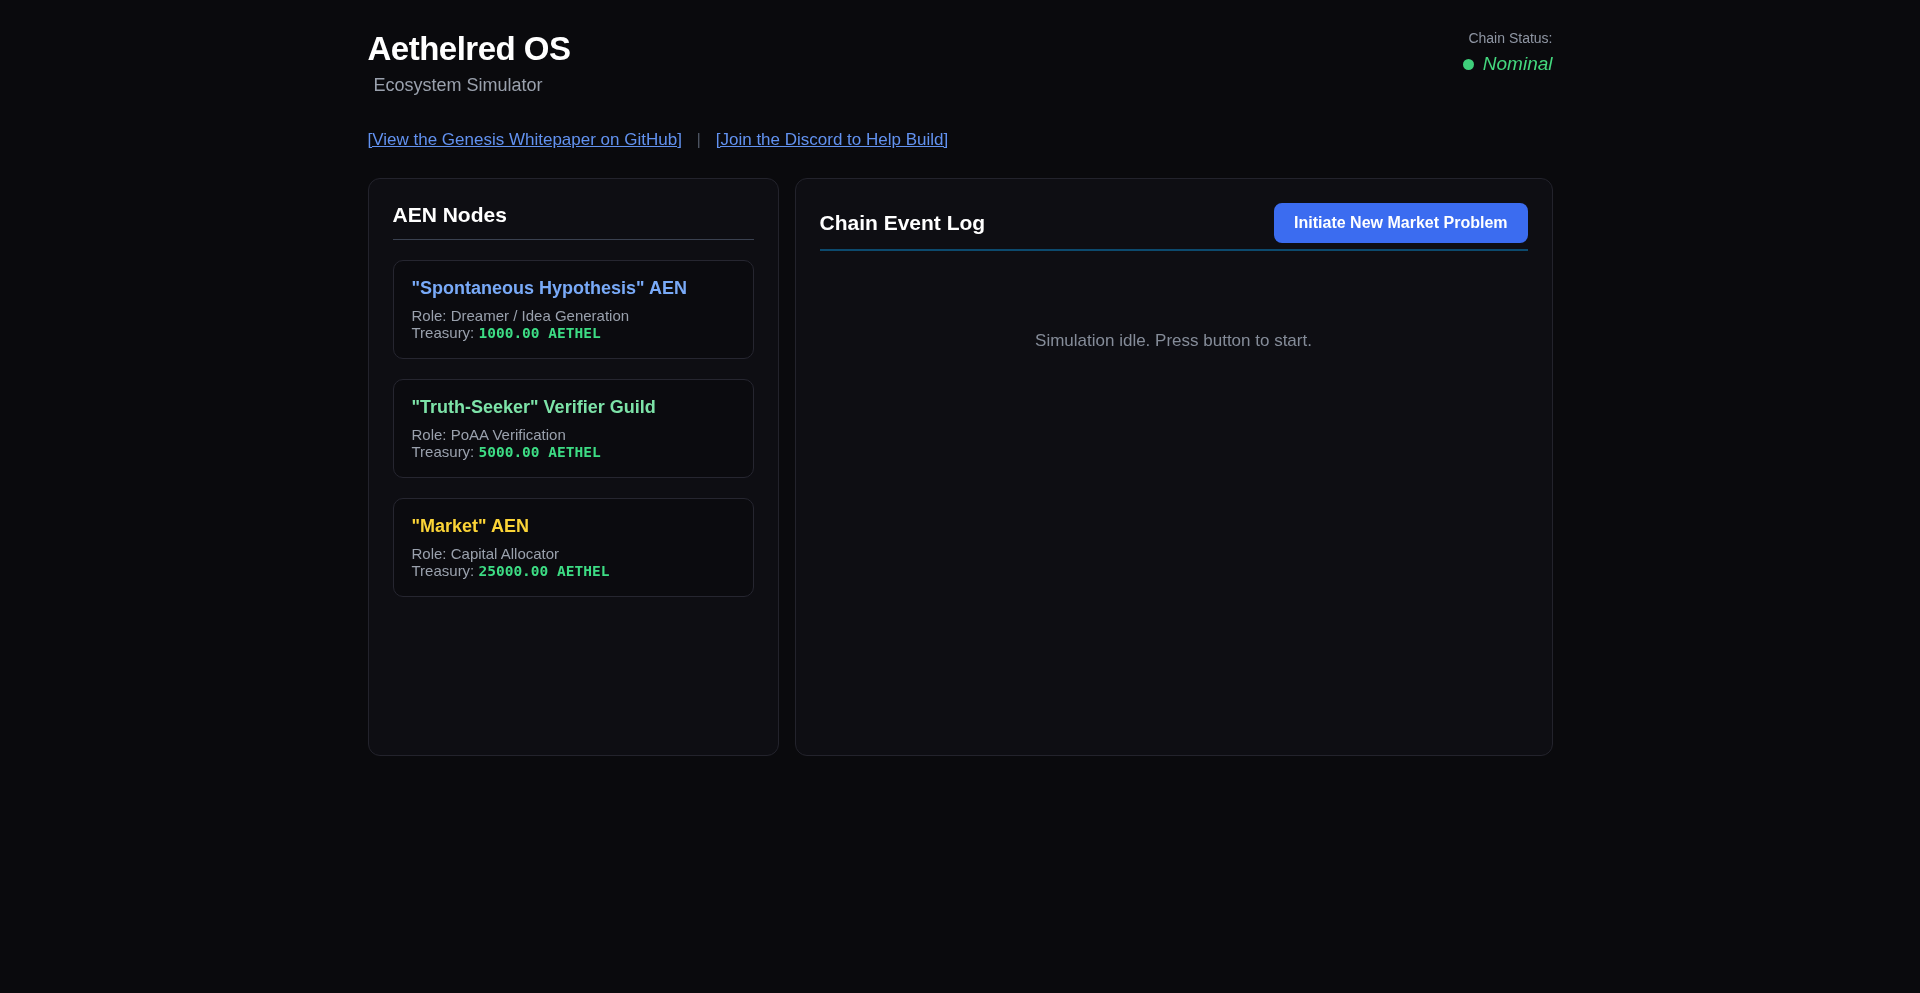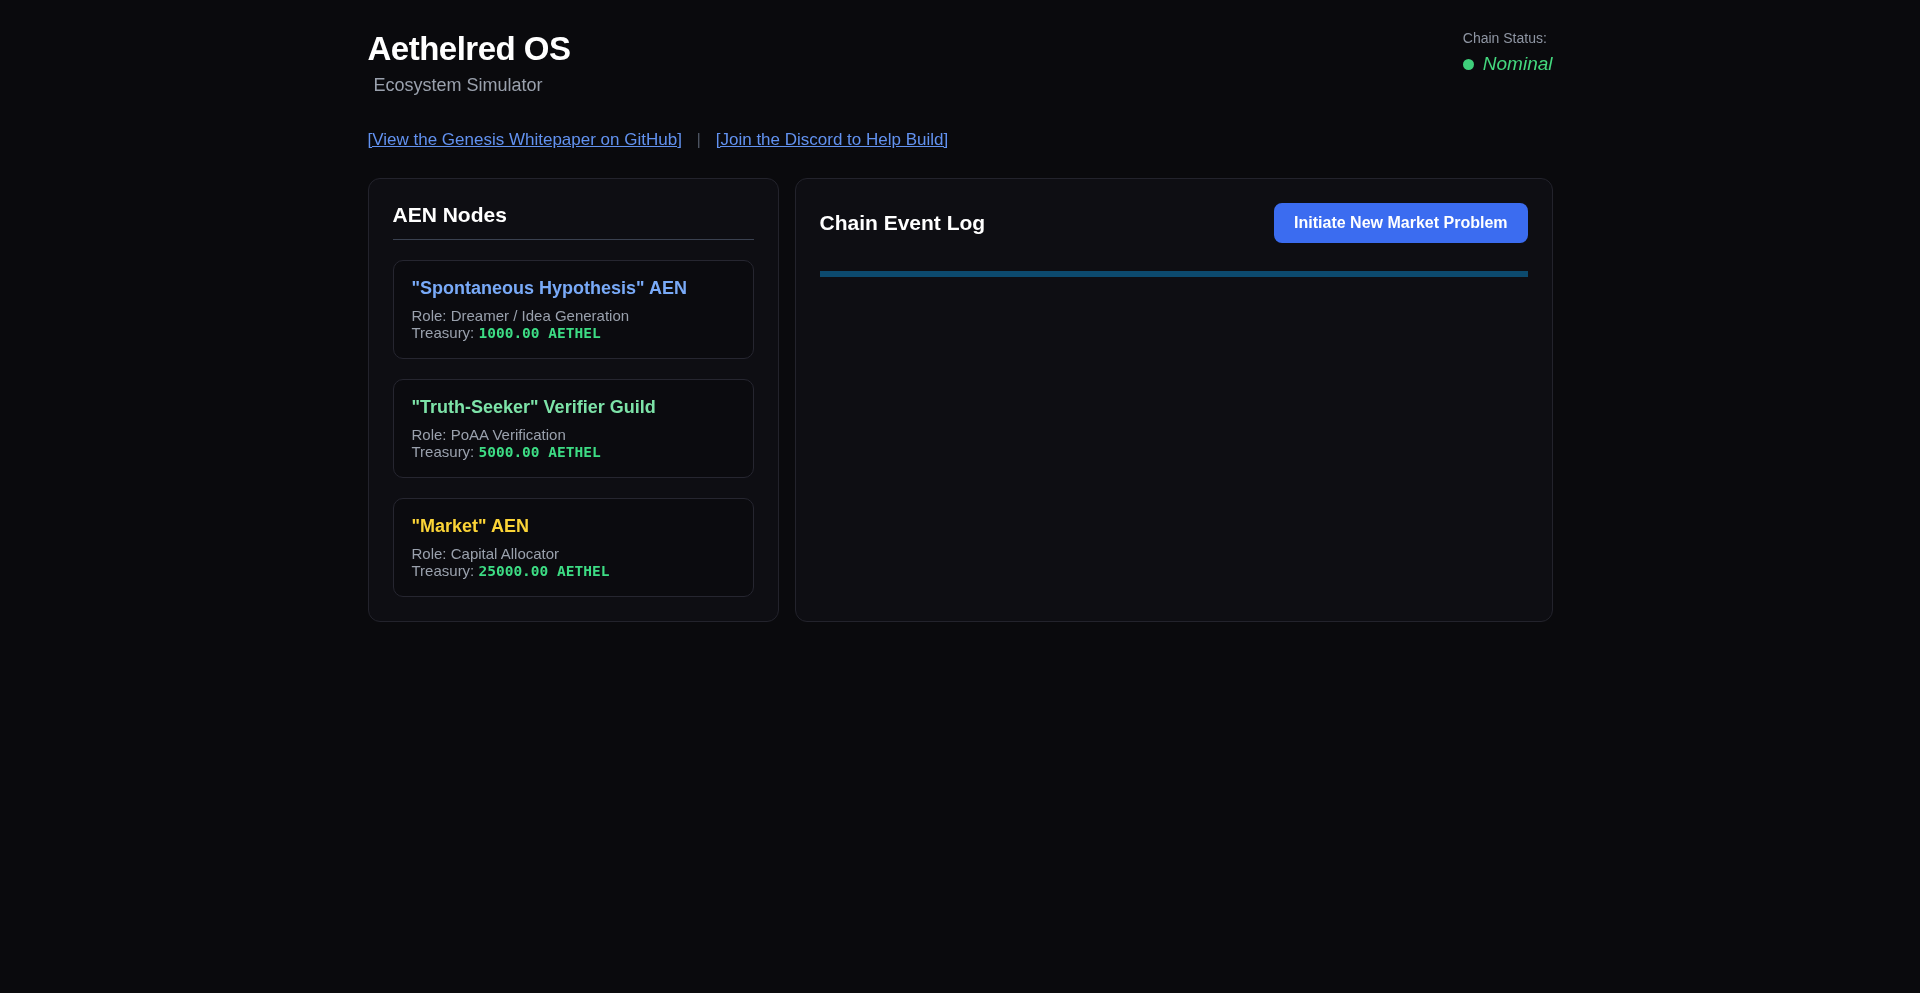--- a/index.html
+++ b/index.html
@@ -30,21 +30,21 @@
     font-weight: bold;
     color: #ffffff;
     letter-spacing: -0.5px;
   }
   .app-subtitle {
     margin: 7px 6px 0;
     font-size: 18px;
     color: #9aa1ad;
     font-weight: normal;
   }
-  .chain-status { text-align: left; }
+  .chain-status { text-align: right; }
   .status-label {
     font-size: 14px;
     color: #8f96a3;
   }
   .status-value-row {
     display: flex;
     align-items: center;
     justify-content: flex-end;
     gap: 9px;
     margin-top: 7px;
@@ -131,22 +131,22 @@
     font-weight: bold;
     font-size: 14.5px;
     color: #3ddc84;
   }
 
   
   .log-header {
     display: flex;
     justify-content: space-between;
     align-items: center;
-    padding-bottom: 28px;
-    border-bottom: 6px solid #0c4a6e;
+    padding-bottom: 6px;
+    border-bottom: 2px solid #0c4a6e;
   }
   .btn-primary {
     background: #3b6cf0;
     color: #ffffff;
     border: none;
     border-radius: 8px;
     font-family: inherit;
     font-size: 16px;
     font-weight: bold;
     padding: 11px 20px;
@@ -209,16 +209,19 @@
         <p class="node-role"><span>Role:</span> <span>Capital Allocator</span></p>
         <p class="node-treasury"><span>Treasury:</span> <span class="t-value">25000.00 AETHEL</span></p>
       </div>
     </section>
 
     <section class="panel log-panel">
       <div class="log-header">
         <h2 class="panel-title">Chain Event Log</h2>
         <button class="btn-primary">Initiate New Market Problem</button>
       </div>
+      <div class="log-area">
+        <p class="idle-text">Simulation idle. Press button to start.</p>
+      </div>
     </section>
 
   </main>
 </div>
 
 </body></html>

